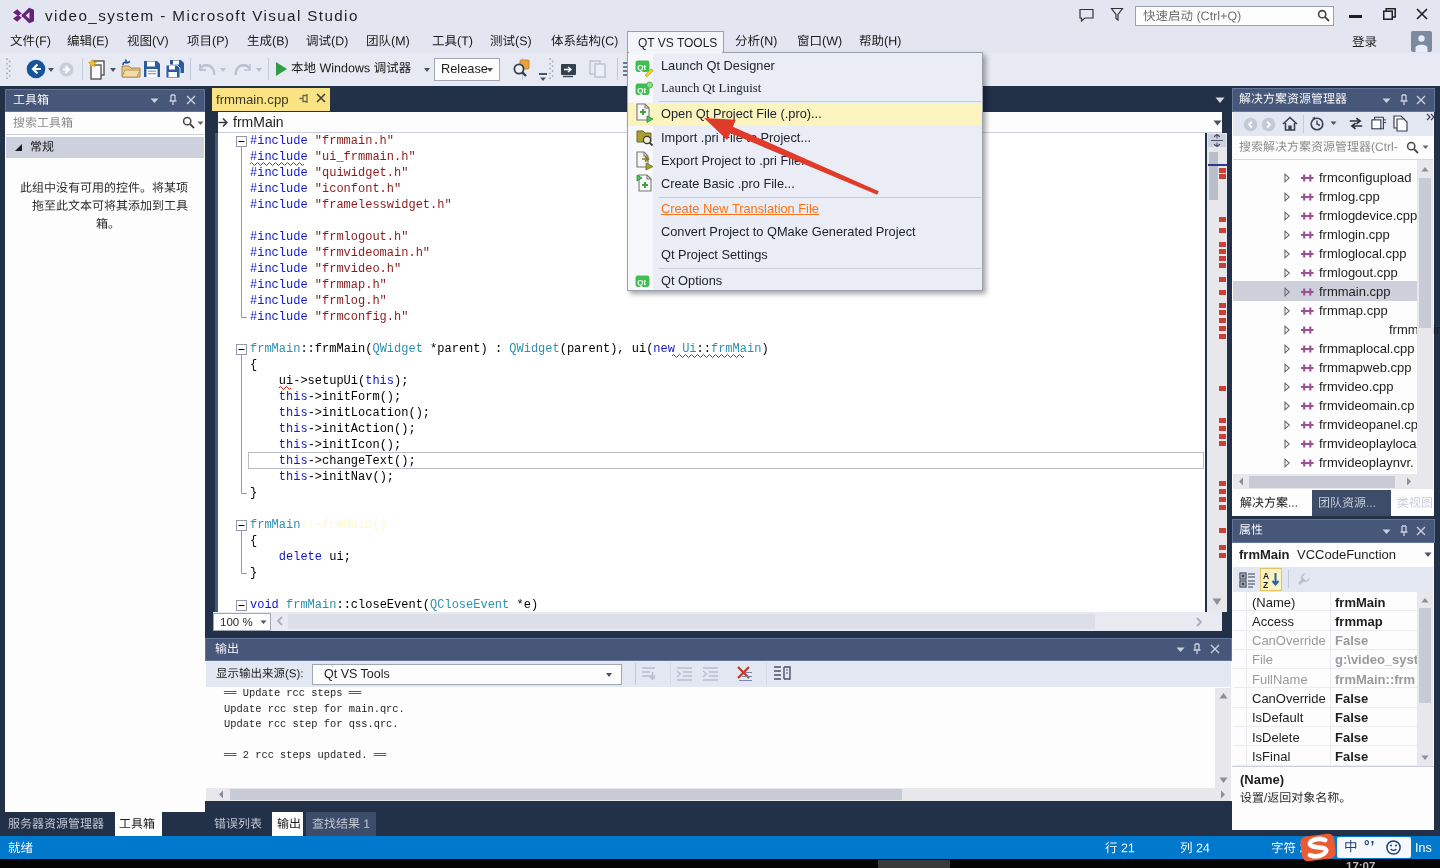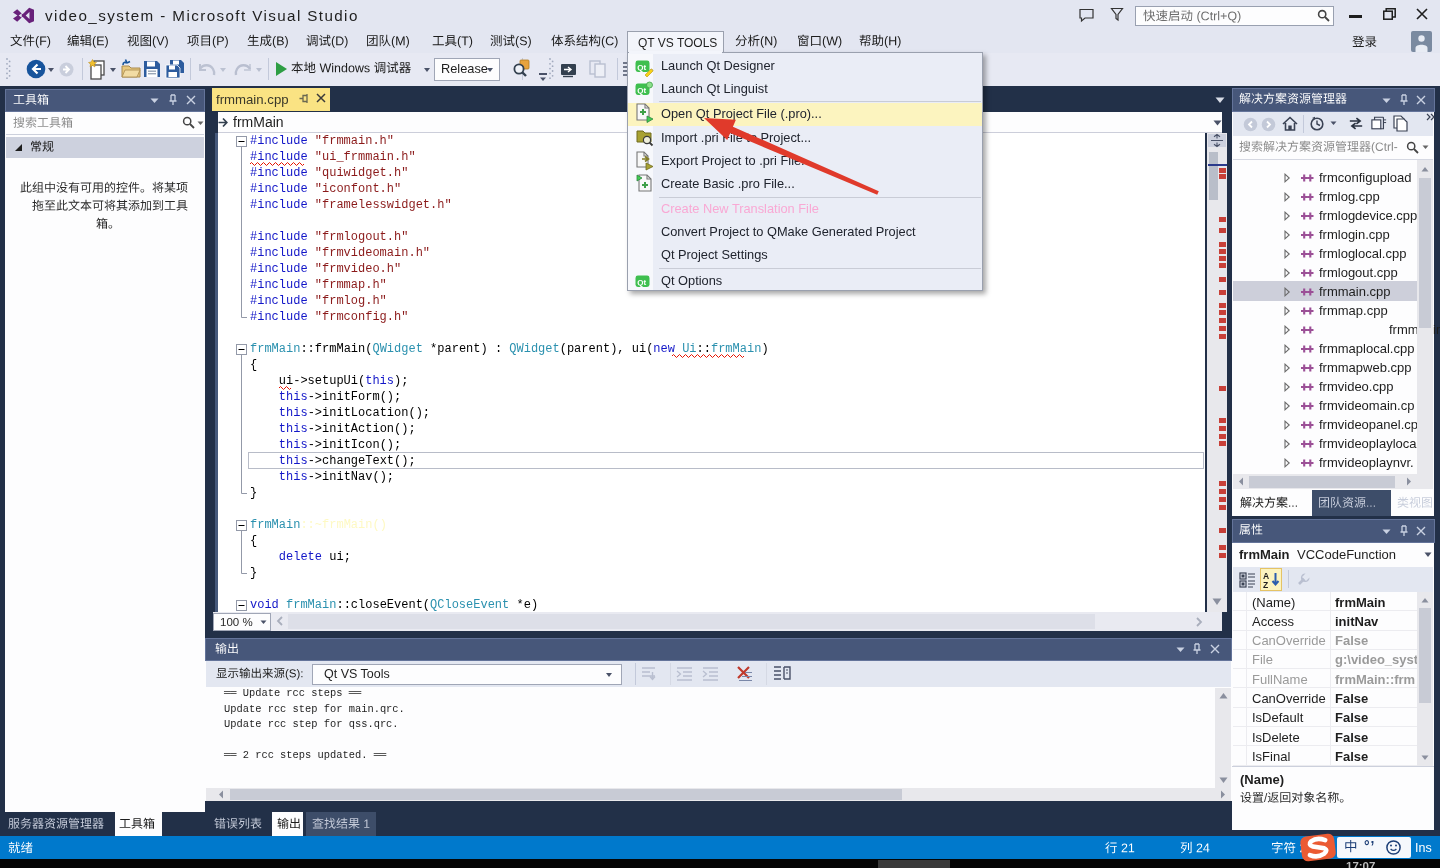--- a/index.html
+++ b/index.html
@@ -928,21 +928,21 @@
 <div class="abs" style="left:1288px;top:570px;width:1px;height:18px;background:#C3C9DA;"></div>
 <svg class="abs" style="left:1295px;top:572px" width="16" height="16" viewBox="0 0 16 16">
 <path d="M10.5 1.5 a4.3 4.3 0 1 0 4 4 L11 9 L7 5 L10.5 1.5 Z" fill="#B9BFD0"></path>
     <path d="M4 12 L9 7" stroke="#B9BFD0" stroke-width="2.6"></path>
   </svg>
 <div class="abs" style="left:1233px;top:592.0px;width:184px;height:19.3px;border-bottom:1px solid #ECECF0;"></div>
 <div class="t" style="left:1252px;top:594.5px;font-size:13px;color:#1E1E1E;font-family:'Liberation Sans',sans-serif;">(Name)</div>
 <div class="t" style="left:1335px;top:594.5px;font-size:13px;color:#1E1E1E;font-family:'Liberation Sans',sans-serif;font-weight:bold;">frmMain</div>
 <div class="abs" style="left:1233px;top:611.3px;width:184px;height:19.3px;border-bottom:1px solid #ECECF0;"></div>
 <div class="t" style="left:1252px;top:613.8px;font-size:13px;color:#1E1E1E;font-family:'Liberation Sans',sans-serif;">Access</div>
-<div class="t" style="left:1335px;top:613.8px;font-size:13px;color:#1E1E1E;font-family:'Liberation Sans',sans-serif;font-weight:bold;">initNav</div>
+<div class="t" style="left:1335px;top:613.8px;font-size:13px;color:#1E1E1E;font-family:'Liberation Sans',sans-serif;font-weight:bold;">frmmap</div>
 <div class="abs" style="left:1233px;top:630.6px;width:184px;height:19.3px;border-bottom:1px solid #ECECF0;"></div>
 <div class="t" style="left:1252px;top:633.1px;font-size:13px;color:#9A9A9A;font-family:'Liberation Sans',sans-serif;">CanOverride</div>
 <div class="t" style="left:1335px;top:633.1px;font-size:13px;color:#9A9A9A;font-family:'Liberation Sans',sans-serif;font-weight:bold;">False</div>
 <div class="abs" style="left:1233px;top:649.9px;width:184px;height:19.3px;border-bottom:1px solid #ECECF0;"></div>
 <div class="t" style="left:1252px;top:652.4px;font-size:13px;color:#9A9A9A;font-family:'Liberation Sans',sans-serif;">File</div>
 <div class="t" style="left:1335px;top:652.4px;font-size:13px;color:#9A9A9A;font-family:'Liberation Sans',sans-serif;font-weight:bold;">g:\video_syst</div>
 <div class="abs" style="left:1233px;top:669.2px;width:184px;height:19.3px;border-bottom:1px solid #ECECF0;"></div>
 <div class="t" style="left:1252px;top:671.7px;font-size:13px;color:#9A9A9A;font-family:'Liberation Sans',sans-serif;">FullName</div>
 <div class="t" style="left:1335px;top:671.7px;font-size:13px;color:#9A9A9A;font-family:'Liberation Sans',sans-serif;font-weight:bold;">frmMain::frm</div>
 <div class="abs" style="left:1233px;top:688.5px;width:184px;height:19.3px;border-bottom:1px solid #ECECF0;"></div>
@@ -980,26 +980,26 @@
       <path transform="translate(75.3,10.8)" d="M3.2 -6.3C3.8 -5.9 4.5 -5.4 5 -4.9C3.6 -4.1 2.1 -3.6 0.6 -3.3C0.7 -3.1 0.9 -2.7 1 -2.4C1.7 -2.6 2.4 -2.8 3 -3V0.9H3.9V0.3H9.3V0.9H10.2V-4.1H5.4C7.4 -5.1 9.1 -6.6 10.1 -8.6L9.5 -8.9L9.4 -8.9H5.1C5.4 -9.2 5.7 -9.6 5.9 -9.9L4.9 -10.1C4.2 -9 2.8 -7.6 0.8 -6.7C1 -6.6 1.3 -6.2 1.5 -6C2.6 -6.6 3.6 -7.3 4.3 -8.1H8.8C8.1 -7 7 -6.1 5.8 -5.3C5.3 -5.8 4.5 -6.4 3.9 -6.9ZM9.3 -0.5H3.9V-3.3H9.3Z"></path>
       <path transform="translate(87.3,10.8)" d="M6.1 -5.4C5.9 -3.9 5.4 -2.4 4.7 -1.4C4.9 -1.3 5.3 -1.1 5.4 -1C6.1 -2 6.7 -3.6 7 -5.2ZM9.4 -5.3C9.9 -4 10.4 -2.2 10.6 -1.1L11.4 -1.4C11.2 -2.5 10.7 -4.2 10.2 -5.5ZM6.4 -10.1C6.1 -8.5 5.6 -7 4.9 -6V-6.6H3.3V-8.8C3.9 -8.9 4.5 -9.1 4.9 -9.3L4.4 -10C3.5 -9.6 2 -9.2 0.8 -9C0.9 -8.8 1 -8.5 1 -8.3C1.5 -8.4 2 -8.5 2.5 -8.6V-6.6H0.6V-5.8H2.4C1.9 -4.4 1.1 -2.9 0.4 -2C0.5 -1.8 0.8 -1.5 0.8 -1.2C1.4 -2 2 -3.1 2.5 -4.3V1H3.3V-4.4C3.7 -3.9 4.2 -3.2 4.4 -2.9L4.9 -3.6C4.7 -3.9 3.7 -5 3.3 -5.3V-5.8H4.8L4.7 -5.7C4.9 -5.6 5.3 -5.4 5.5 -5.3C5.9 -5.9 6.3 -6.7 6.6 -7.6H7.8V-0.1C7.8 0 7.8 0.1 7.6 0.1C7.5 0.1 6.9 0.1 6.4 0.1C6.5 0.3 6.6 0.7 6.7 0.9C7.5 0.9 8 0.9 8.3 0.8C8.6 0.6 8.7 0.4 8.7 -0.1V-7.6H10.4C10.2 -7.2 9.9 -6.7 9.7 -6.3L10.5 -6.1C10.8 -6.8 11.2 -7.6 11.5 -8.4L10.9 -8.5L10.8 -8.5H6.9C7 -8.9 7.2 -9.4 7.2 -9.9Z"></path>
       <path transform="translate(99.3,10.8)" d="M2.3 -2.9C1.3 -2.9 0.5 -2.1 0.5 -1.1C0.5 -0.1 1.3 0.7 2.3 0.7C3.3 0.7 4.2 -0.1 4.2 -1.1C4.2 -2.1 3.3 -2.9 2.3 -2.9ZM2.3 0.1C1.7 0.1 1.1 -0.4 1.1 -1.1C1.1 -1.8 1.7 -2.3 2.3 -2.3C3 -2.3 3.6 -1.8 3.6 -1.1C3.6 -0.4 3 0.1 2.3 0.1Z"></path>
     </svg></div>
 <div class="abs" style="left:627px;top:31px;width:97px;height:22px;background:#F3F5FB;border:1px solid #9AA0AE;border-bottom:none;"></div>
 <div class="t" style="left:638px;top:36px;font-size:12px;color:#1E1E1E;font-family:'Liberation Sans',sans-serif;">QT VS TOOLS</div>
 <div class="abs" style="left:627px;top:52px;width:356px;height:239px;background:#EAEDF6;border:1px solid #9AA0AE;box-shadow:3px 3px 5px rgba(0,0,0,0.35);"></div>
 <div class="abs" style="left:628px;top:53px;width:25px;height:237px;background:#F7F8FC;"></div>
 <div class="abs" style="left:628px;top:103px;width:354px;height:23px;background:#FCF4BF;"></div>
 <div class="t" style="left:661px;top:58px;font-size:12.8px;color:#20242E;font-family:'Liberation Sans',sans-serif;">Launch Qt Designer</div>
-<div class="t" style="left:661px;top:81px;font-size:12.8px;color:#20242E;font-family:Liberation Sans, sans-serif;">Launch Qt Linguist</div>
+<div class="t" style="left:661px;top:81px;font-size:12.8px;color:#20242E;font-family:Liberation Serif, serif;">Launch Qt Linguist</div>
 <div class="t" style="left:661px;top:106px;font-size:12.8px;color:#20242E;font-family:'Liberation Sans',sans-serif;">Open Qt Project File (.pro)...</div>
 <div class="t" style="left:661px;top:130px;font-size:12.8px;color:#20242E;font-family:'Liberation Sans',sans-serif;">Import .pri File to Project...</div>
 <div class="t" style="left:661px;top:153px;font-size:12.8px;color:#20242E;font-family:'Liberation Sans',sans-serif;">Export Project to .pri File...</div>
 <div class="t" style="left:661px;top:176px;font-size:12.8px;color:#20242E;font-family:'Liberation Sans',sans-serif;">Create Basic .pro File...</div>
-<div class="t" style="left:661px;top:201px;font-size:12.8px;color:#f9a8d4;font-family:'Liberation Sans',sans-serif;">Create New Translation File</div>
+<div class="t" style="left:661px;top:201px;font-size:12.8px;color:#f97316;font-family:'Liberation Sans',sans-serif;text-decoration:underline;">Create New Translation File</div>
 <div class="t" style="left:661px;top:224px;font-size:12.8px;color:#20242E;font-family:'Liberation Sans',sans-serif;">Convert Project to QMake Generated Project</div>
 <div class="t" style="left:661px;top:247px;font-size:12.8px;color:#20242E;font-family:'Liberation Sans',sans-serif;">Qt Project Settings</div>
 <div class="t" style="left:661px;top:273px;font-size:12.8px;color:#20242E;font-family:'Liberation Sans',sans-serif;">Qt Options</div>
 <div class="abs" style="left:659px;top:101px;width:322px;height:1px;background:#C9CCD6;"></div>
 <div class="abs" style="left:659px;top:196.5px;width:322px;height:1px;background:#C9CCD6;"></div>
 <div class="abs" style="left:659px;top:267.5px;width:322px;height:1px;background:#C9CCD6;"></div>
 <svg class="abs" style="left:635px;top:59px" width="16" height="14" viewBox="0 0 16 14">
 <rect x="0.5" y="1.5" width="14" height="11.5" rx="2.4" fill="#3FBF4F"></rect>
 <text x="2.3" y="10.6" font-size="8" font-weight="bold" fill="#fff" font-family="Liberation Sans">Qt</text>
     <path d="M10 16 L16 10 L18 12 L12 18 Z M16.5 9.5 L18.5 11.5" fill="#F7D117" stroke="#B8960C" stroke-width="0.6"></path>

